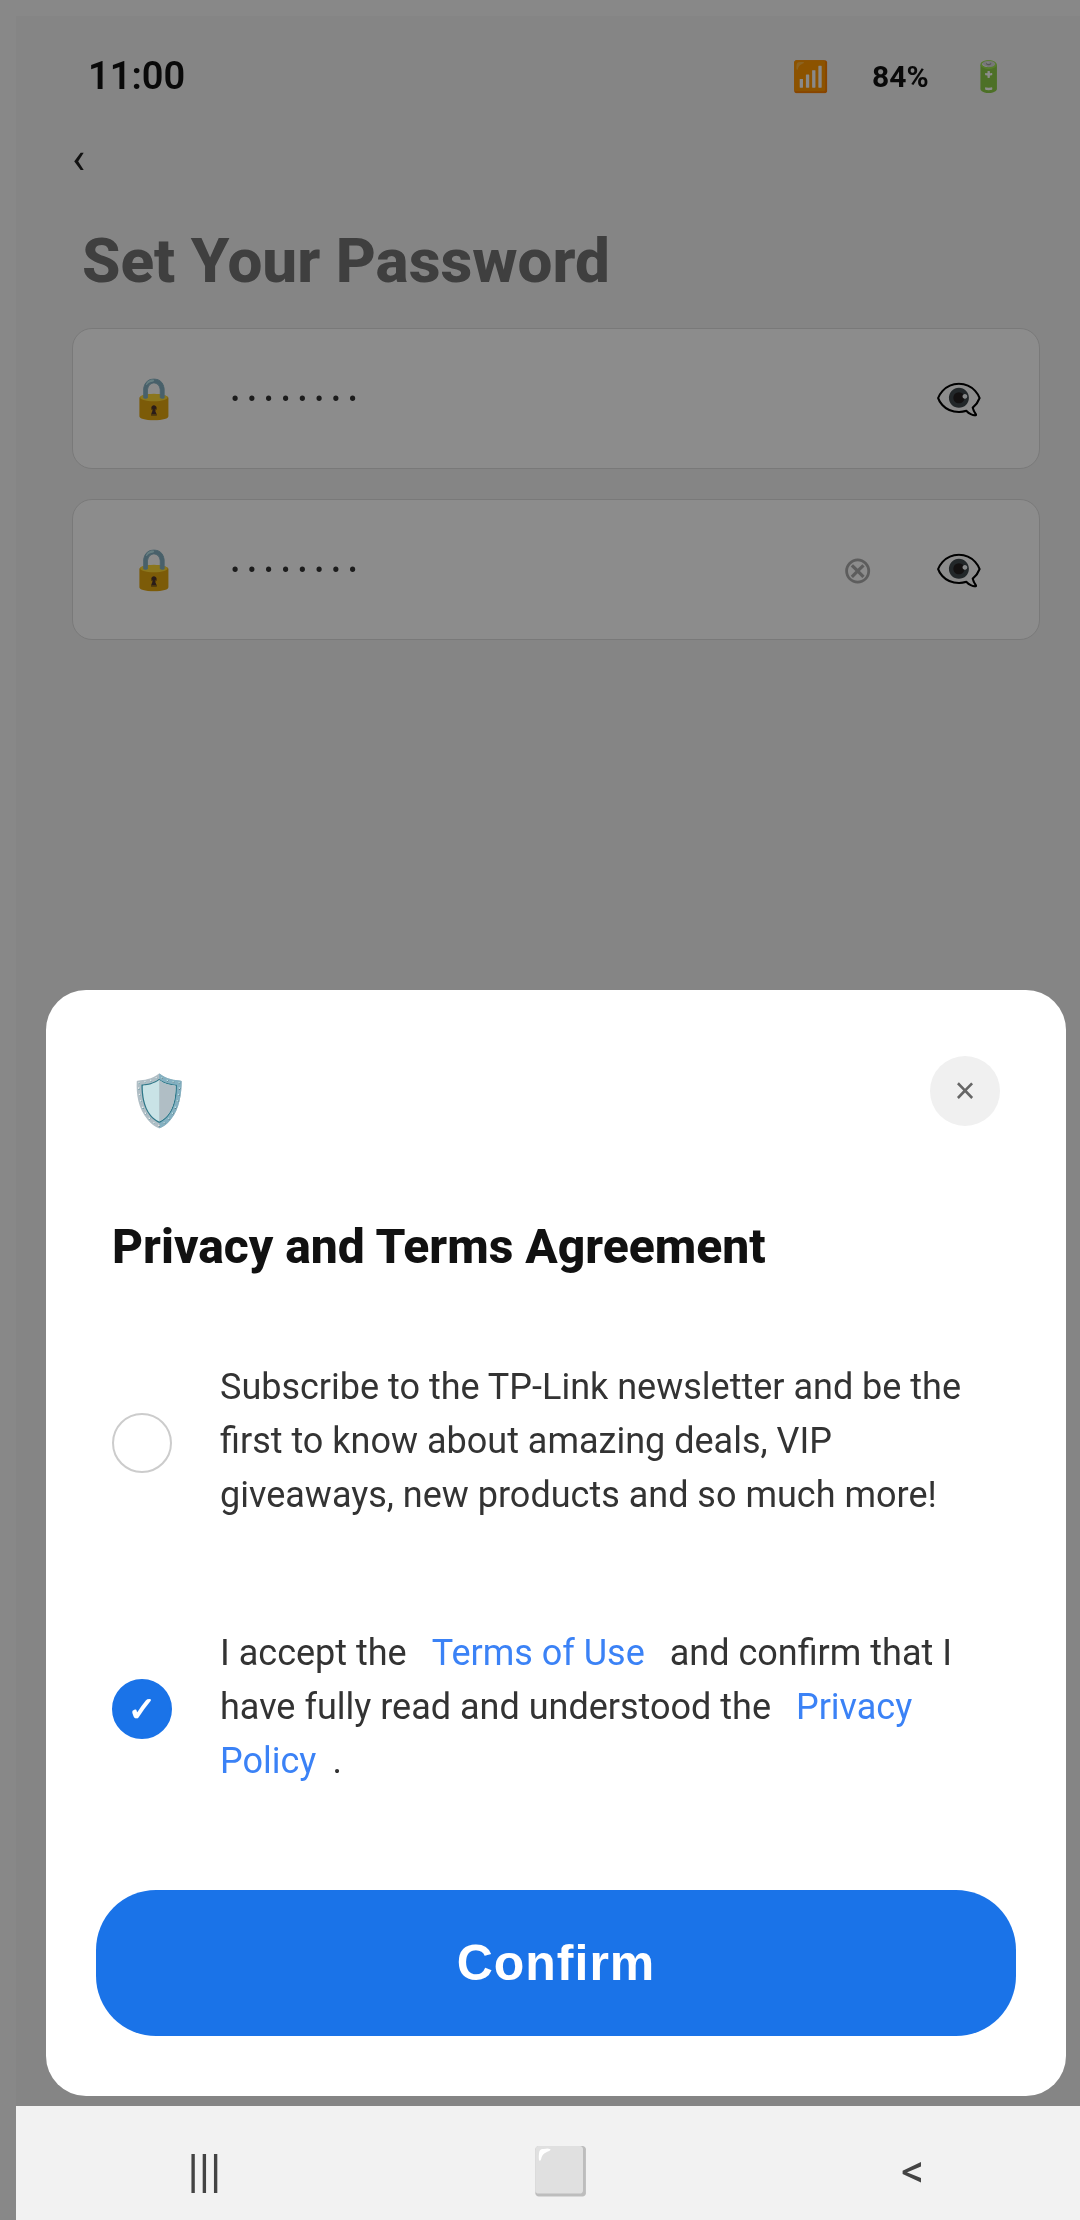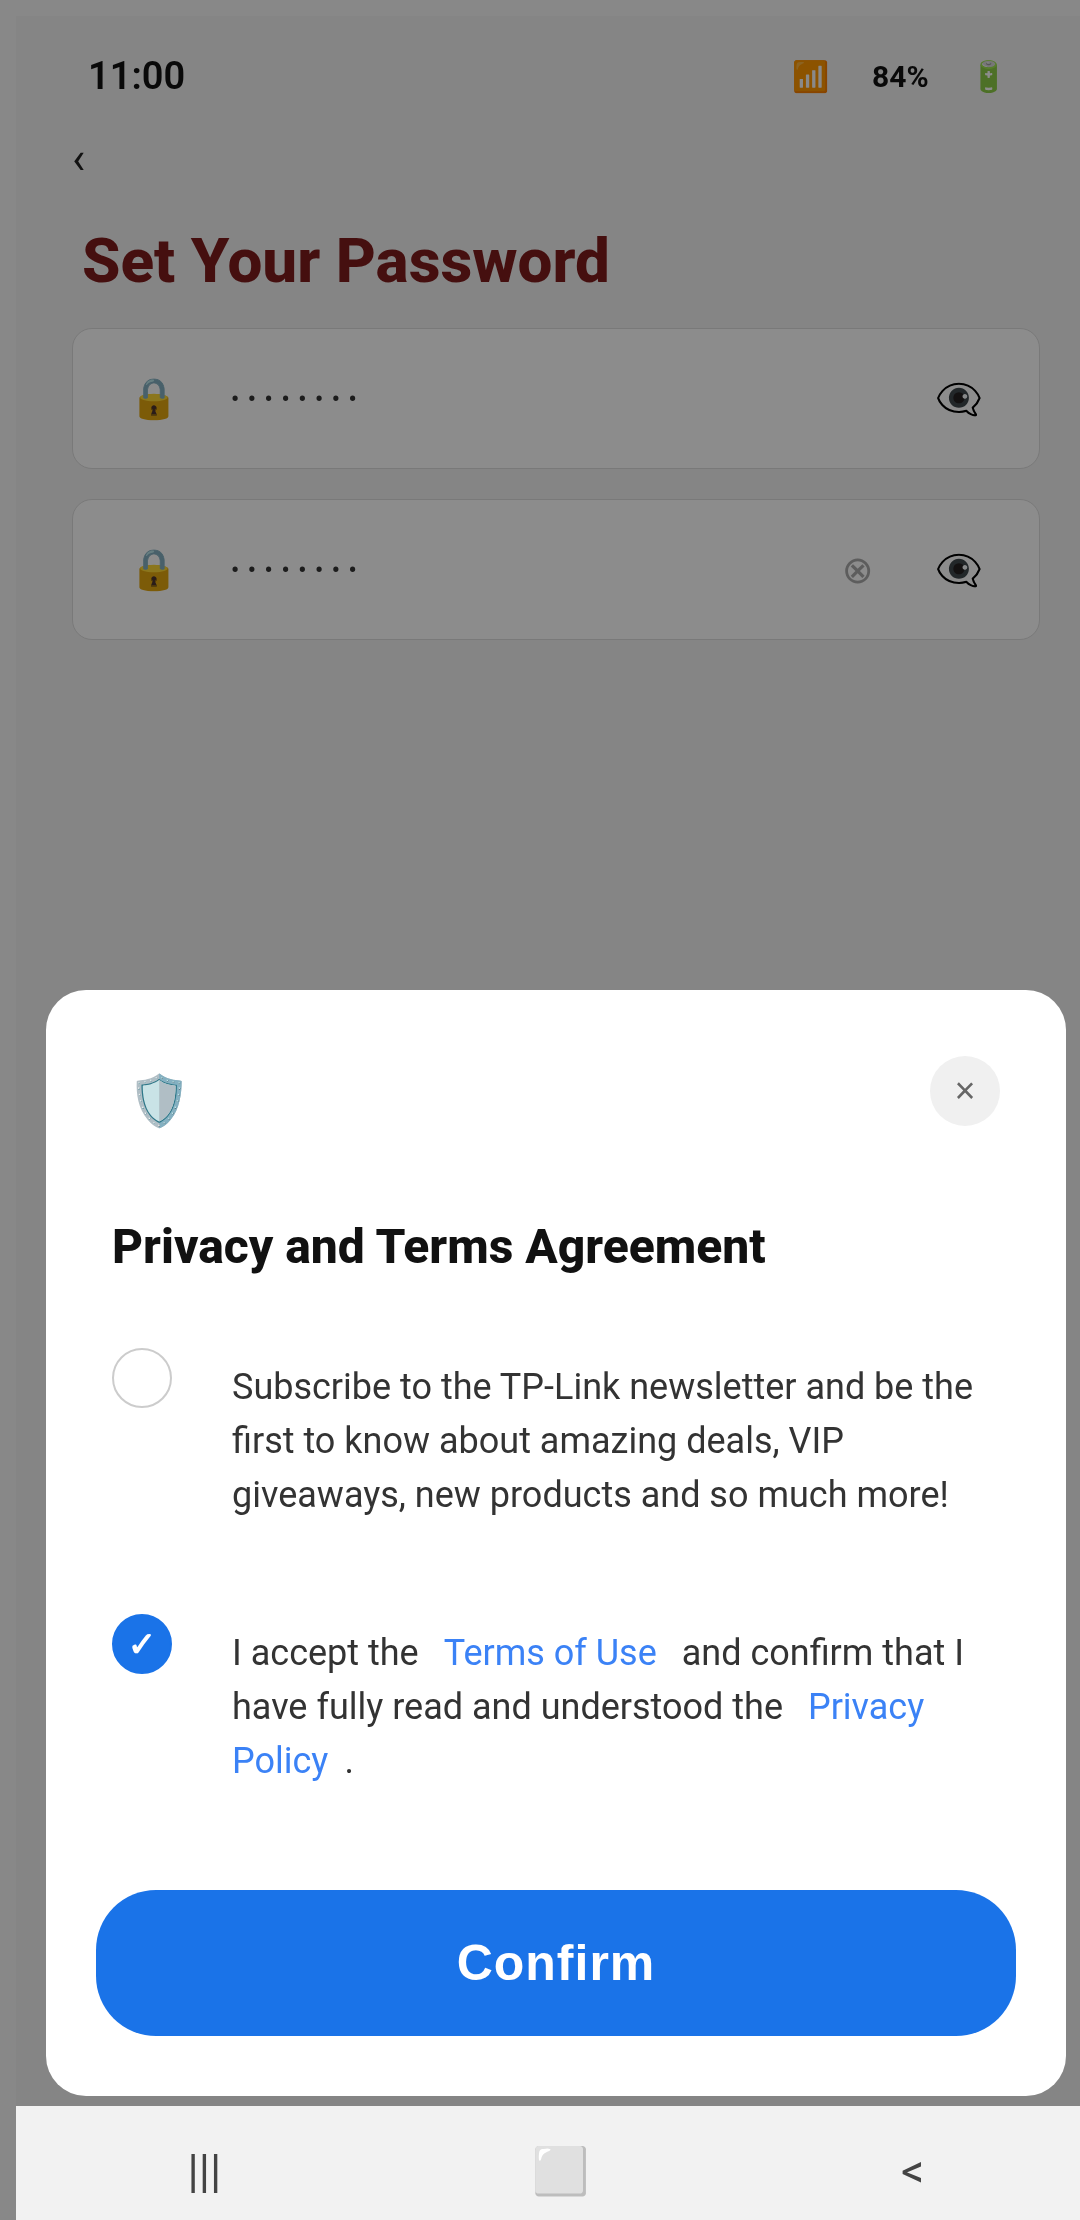--- a/index.html
+++ b/index.html
@@ -54,21 +54,21 @@
       font-size: 44px;
       color: #222;
       cursor: pointer;
     }
 
     
     .page-title {
       padding: 20px 50px 30px;
       font-size: 62px;
       font-weight: 800;
-      color: #7f1d1d;
+      color: #737373;
       line-height: 1.2;
     }
 
     
     .password-field {
       margin: 0 40px 30px;
       background: #fff;
       border-radius: 20px;
       padding: 30px 40px;
       display: flex;
@@ -148,22 +148,22 @@
       font-size: 48px;
       font-weight: 800;
       color: #111;
       margin-bottom: 36px;
       line-height: 1.2;
     }
 
     
     .checkbox-item {
       display: flex;
-      align-items: flex-start;
-      gap: 44px;
+      align-items: center;
+      gap: 32px;
       margin-bottom: 40px;
     }
     .checkbox {
       width: 60px;
       height: 60px;
       border-radius: 50%;
       border: 2px solid #ccc;
       flex-shrink: 0;
       margin-top: 4px;
       display: flex;

